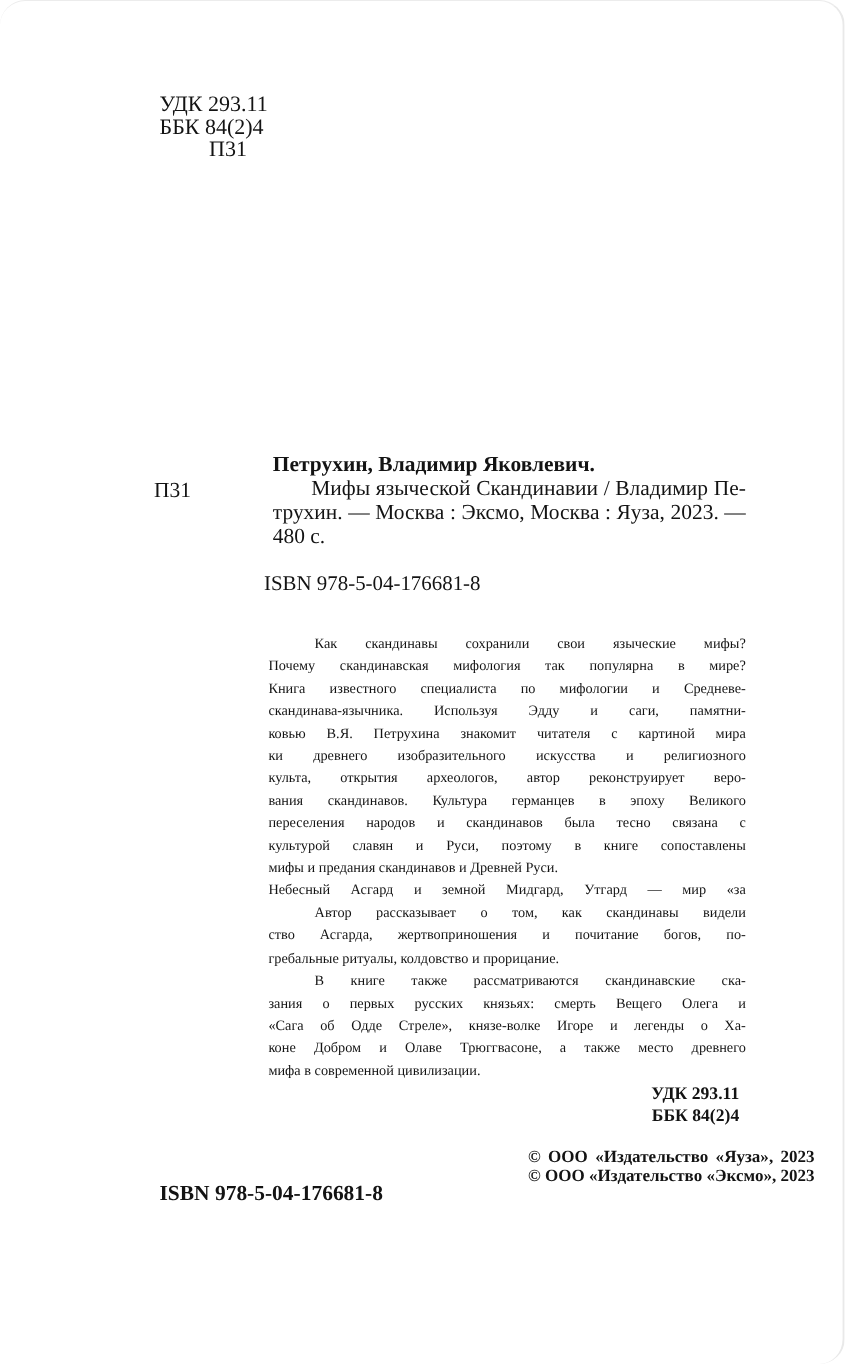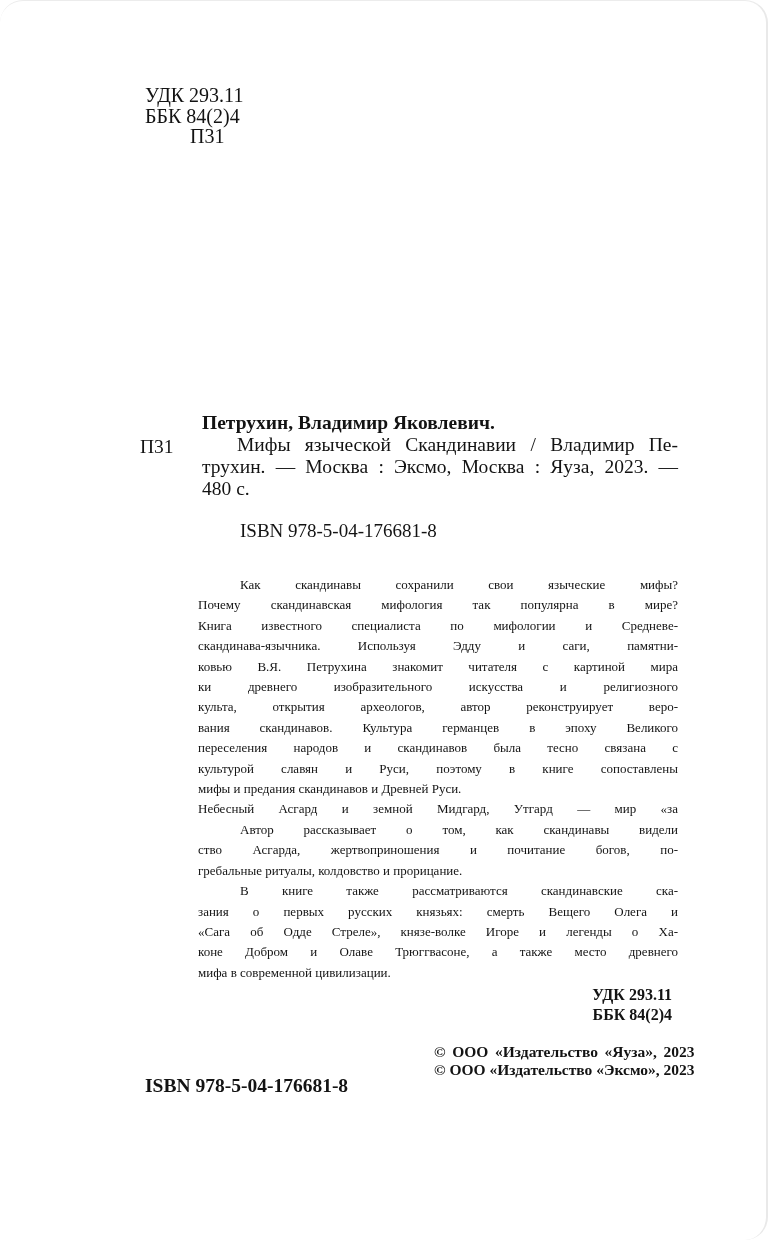--- a/index.html
+++ b/index.html
@@ -39,21 +39,21 @@
     font-size: 19.5px;
   }
   .bib-body {
     margin-left: 62px;
     width: 476px;
     font-size: 19.5px;
     line-height: 22px;
   }
   .bib-author { font-weight: bold; }
 
-  .line { min-height: 1em; }
+  .line { min-height: 1em; margin-left: 46px; }
   .just { text-align: justify; text-align-last: justify; }
   .bib-body .indent { padding-left: 35px; }
 
   
   .isbn-mid {
     position: absolute;
     left: 240px; top: 519px;
     font-size: 19px;
     white-space: nowrap;
   }

